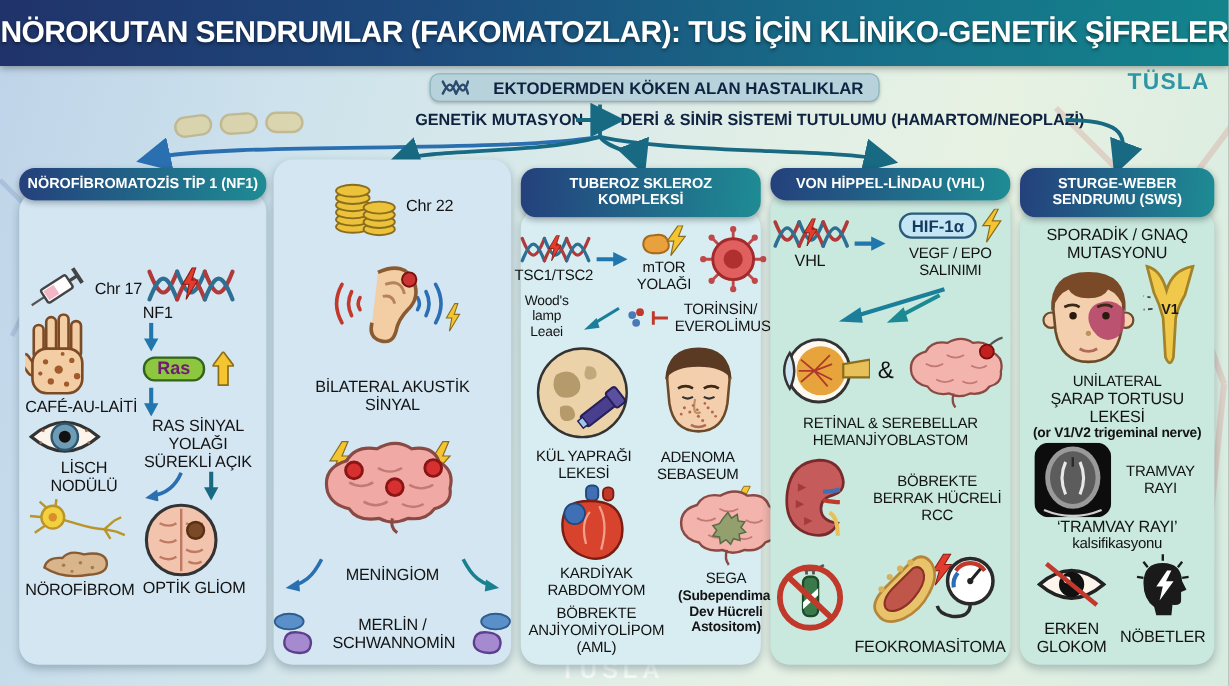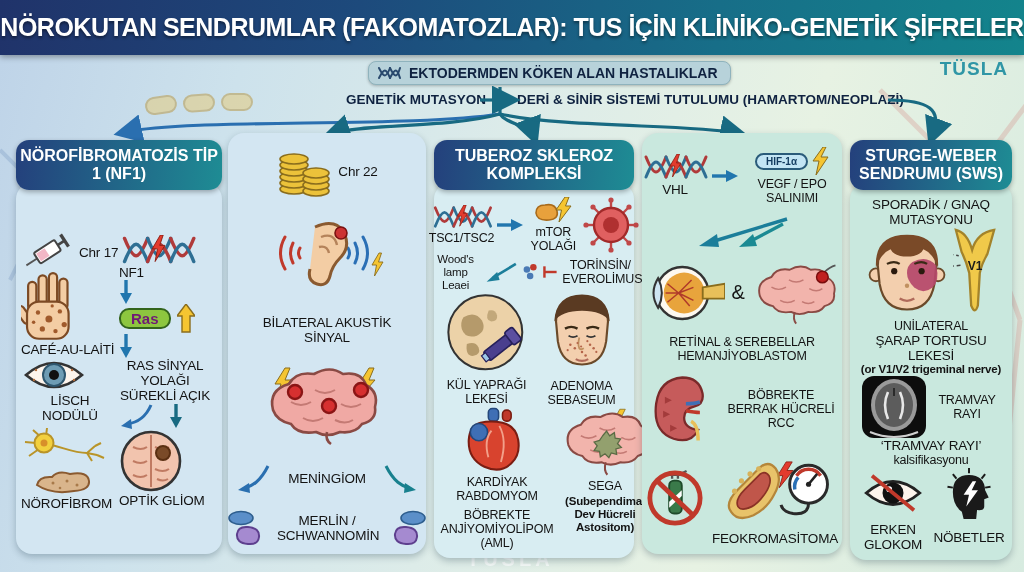--- a/index.html
+++ b/index.html
@@ -7,57 +7,57 @@
     font-family:"Liberation Sans",sans-serif;
     background:linear-gradient(105deg,#bed3e8 0%,#cde2ec 22%,#ddece9 48%,#e7f2e3 72%,#d7ebe0 100%)}
   .deco{position:absolute;pointer-events:none}
   
   #titlebar{position:absolute;left:0;top:0;width:1024px;height:55px;
     background:linear-gradient(95deg,#20336a 0%,#1d4a7c 35%,#176e88 70%,#13848c 100%);
     display:flex;align-items:center;justify-content:center;box-shadow:0 2px 6px rgba(0,0,0,.35)}
   #titlebar .t{color:#fff;font-weight:800;font-size:25px;letter-spacing:-.5px;
     text-shadow:0 2px 3px rgba(0,0,0,.45);white-space:nowrap}
   
-  .badge{position:absolute;left:368px;top:61px;background:#b7d2da;border:1px solid #8fb3bd;
-    border-radius:8px;padding:3px 12px 3px 8px;display:flex;align-items:flex-end;gap:8px;
+  .badge{position:absolute;left:358px;top:61px;background:#b7d2da;border:1px solid #8fb3bd;
+    border-radius:8px;padding:3px 12px 3px 8px;display:flex;align-items:flex-end;gap:20px;
     box-shadow:0 1px 3px rgba(0,0,0,.25)}
   .badge .bt{font-weight:700;font-size:14px;color:#0f2240;white-space:nowrap}
   .flowlabel{position:absolute;font-weight:700;font-size:13.5px;color:#0f2240;white-space:nowrap}
   #fl-left{left:346px;top:92px}
   #fl-right{left:517px;top:92px}
   #flowsvg{position:absolute;left:0;top:84px;width:1024px;height:64px}
   #brand-top{position:absolute;right:16px;top:58px;color:#2f96a6;font-weight:800;
     font-size:19px;letter-spacing:1px}
   #watermark{position:absolute;left:50%;transform:translateX(-52%);bottom:1px;
     color:rgba(255,255,255,.66);font-weight:800;font-size:20px;letter-spacing:4px}
   
   .col{position:absolute;top:140px;display:flex;flex-direction:column;height:414px}
   #c1{left:16px;width:206px} #c2{left:228px;width:198px} #c3{left:434px;width:200px}
   #c4{left:642px;width:200px} #c5{left:850px;width:162px}
   .chead{background:linear-gradient(95deg,#24407c,#1e8c94);border-radius:13px;color:#fff;
-    font-weight:700;font-size:16px;line-height:1.12;text-align:center;padding:7px 4px;
+    font-weight:700;font-size:12px;line-height:1.12;text-align:center;padding:7px 4px;
     box-shadow:0 2px 5px rgba(0,0,0,.3);position:relative;z-index:2}
   .cbody{flex:1;margin-top:-7px;border-radius:16px;padding:14px 5px 8px;
     box-shadow:0 3px 7px rgba(20,50,70,.28);display:flex;flex-direction:column;
     align-items:center;justify-content:space-between;position:relative;z-index:1}
   #c1 .cbody,#c2 .cbody{background:#d3e6f2}
   #c3 .cbody{background:#d8edf2}
   #c4 .cbody,#c5 .cbody{background:#c9e8de}
   
   .lb{font-weight:400;font-size:12.5px;line-height:1.12;text-align:center;color:#131313;letter-spacing:-.2px}
   .lb.big{font-size:13.5px}
   .lb.reg{font-weight:400;font-size:11.5px}
   .hs{display:flex;align-items:center;justify-content:center;gap:6px}
   .vs{display:flex;flex-direction:column;align-items:center;gap:2px}
   .g2{display:grid;grid-template-columns:1fr 1fr;width:100%;align-items:center;justify-items:center}
   .fillcol{flex:1;display:flex;flex-direction:column;align-items:flex-start;justify-content:space-between;width:100%}
   .pill-ras{background:#8dc63f;border:2.5px solid #33641c;border-radius:10px;font-weight:700;
     font-size:15px;padding:0 10px;color:#701a75}
   .pill-hif{background:#c3e5f4;border:2.5px solid #2a5b7a;border-radius:999px;font-weight:700;
-    font-size:10px;padding:1px 9px;color:#123a5e;white-space:nowrap}
+    font-size:14px;padding:1px 9px;color:#123a5e;white-space:nowrap}
   .relwrap{position:relative;display:inline-block}
   .v1tag{position:absolute;left:50%;top:32px;transform:translateX(-50%);
     font-weight:700;font-size:12px;color:#1a1a1a}
   svg{display:block}
 </style>
 </head>
 <body>
 <div id="stage">
 
 <svg class="deco" style="left:-10px;top:140px;opacity:.30" width="200" height="300" viewBox="0 0 200 300">
@@ -454,20 +454,21 @@
           <path d="M56 36 l5 -6 4 6 6 -4 1 7 7 1 -4 6 5 5 -7 2 1 7 -7 -2 -3 6 -5 -5 -6 4 -1 -7 -7 -1 4 -6 -4 -5 7 -2z" fill="#93a06e" stroke="#5a6a44" stroke-width="1.6"></path>
         </svg>
         <div class="lb">SEGA</div>
         <div class="lb reg" style="width:100px;font-weight:700">(Subependimal Dev Hücreli Astositom)</div>
       </div>
     </div>
   </div>
 </div>
 
 <div id="c4" class="col">
+  <div class="chead">VON HİPPEL-LİNDAU (VHL)</div>
   <div class="cbody">
     <div class="hs" style="gap:4px">
       <div class="vs">
         <svg width="66" height="26" viewBox="0 0 64 26">
           <g fill="none" stroke-width="3" stroke-linecap="round">
             <path d="M3 3 C 11 23, 15 23, 23 3" stroke="#b03a3a"></path>
             <path d="M3 23 C 11 3, 15 3, 23 23" stroke="#2e6f94"></path>
             <path d="M23 3 C 31 23, 35 23, 43 3" stroke="#2e6f94"></path>
             <path d="M23 23 C 31 3, 35 3, 43 23" stroke="#b03a3a"></path>
             <path d="M43 3 C 51 23, 55 23, 63 3" stroke="#b03a3a"></path>

